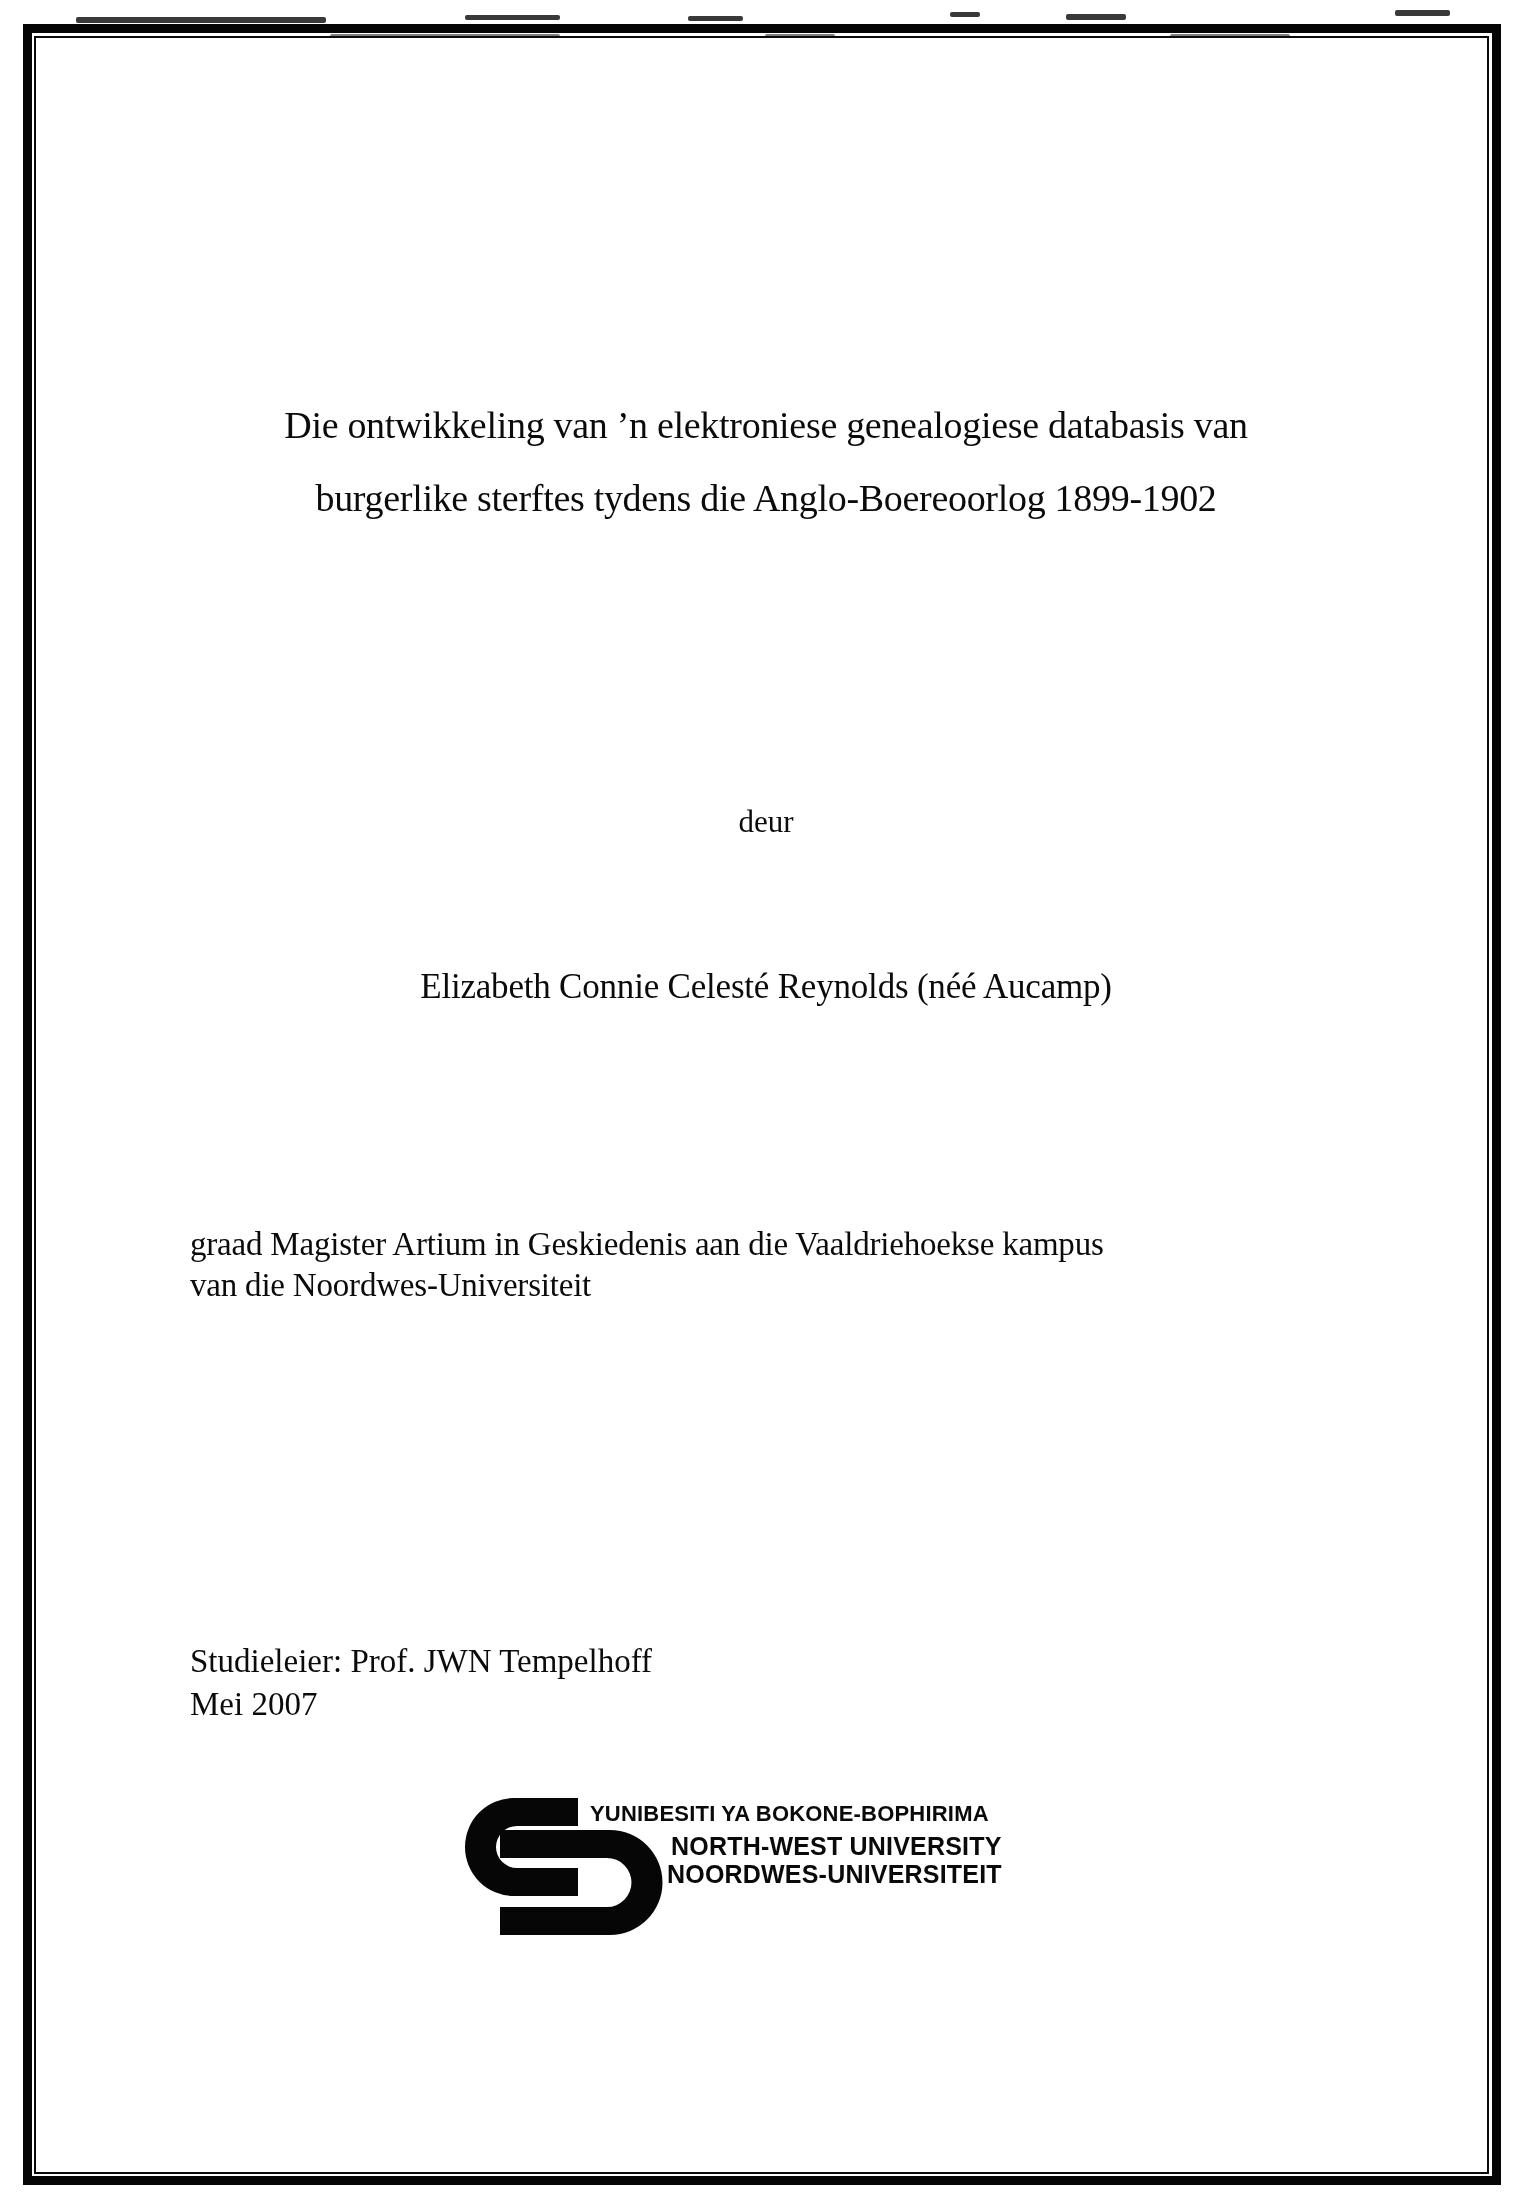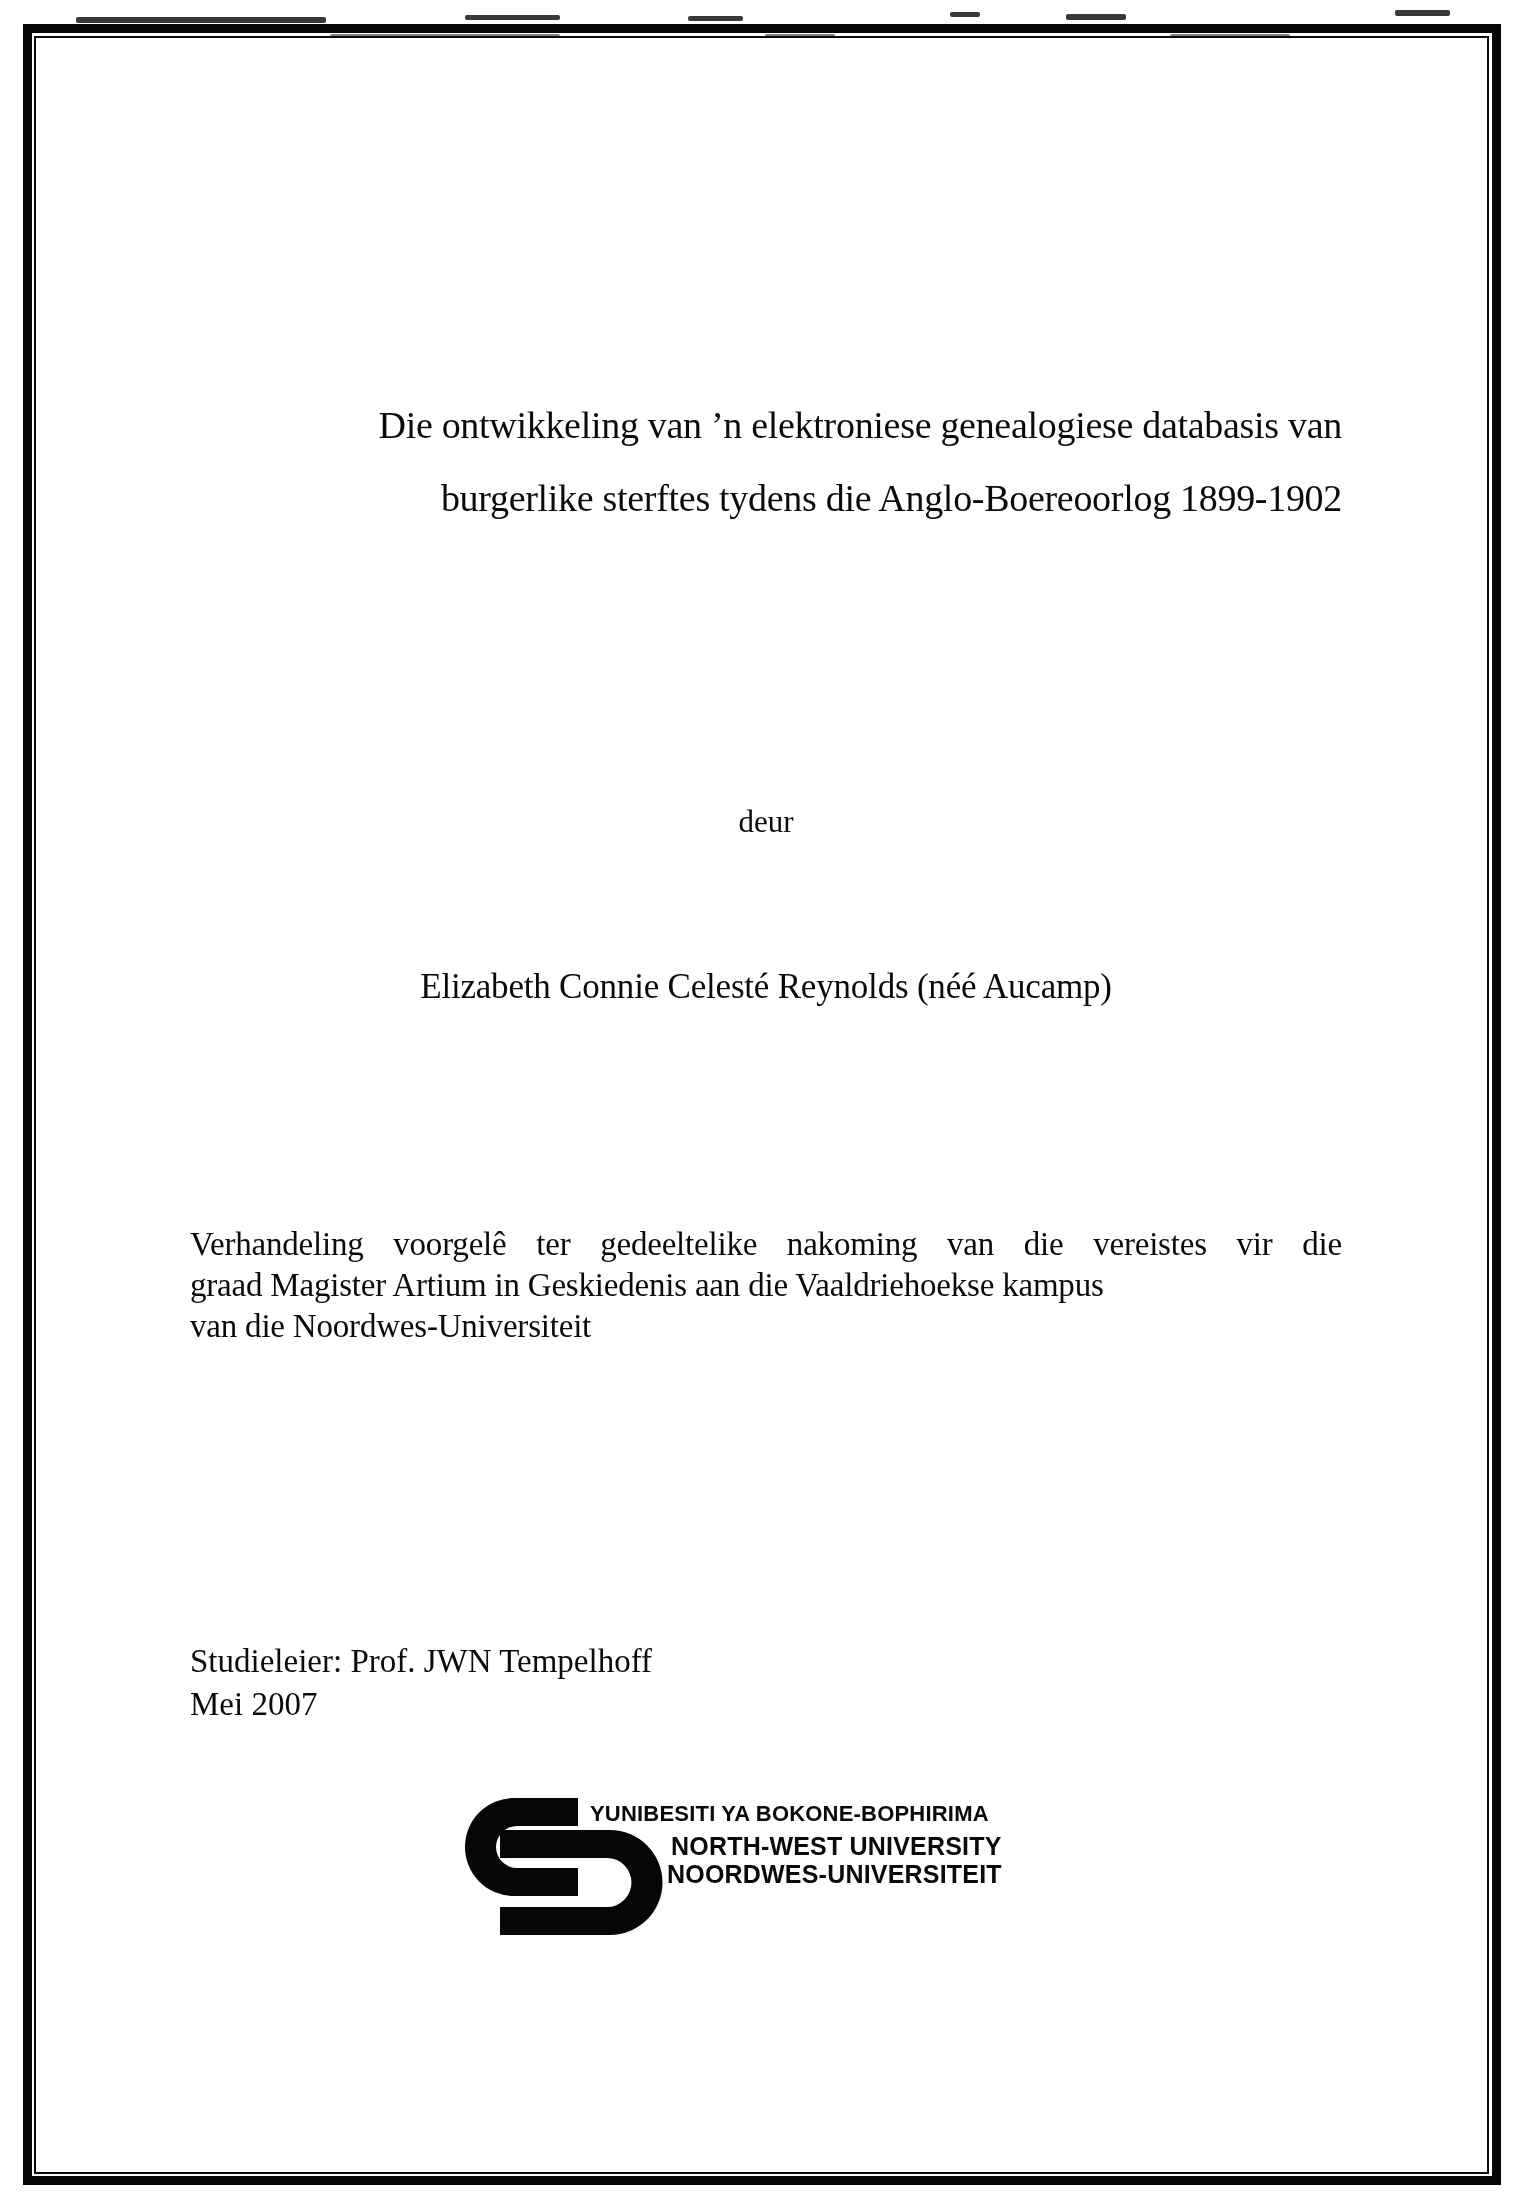--- a/index.html
+++ b/index.html
@@ -39,21 +39,21 @@
 
   
   .title {
     position: absolute;
     left: 190px; width: 1152px; top: 389px;
     margin: 0;
     font-size: 38px;
     font-weight: 400;
     line-height: 73px;
     letter-spacing: -0.3px;
-    text-align: right;
+    text-align: center;
   }
   .title .tline { display: block; white-space: nowrap; }
 
   .byline {
     position: absolute;
     left: 190px; width: 1152px; top: 805px;
     font-size: 31px;
     line-height: 34px;
     text-align: center;
   }
@@ -140,21 +140,20 @@
   <h1 class="title">
     <span class="tline">Die ontwikkeling van ’n elektroniese genealogiese databasis van</span>
     <span class="tline">burgerlike sterftes tydens die Anglo-Boereoorlog 1899-1902</span>
   </h1>
 
   <div class="byline">deur</div>
 
   <div class="author">Elizabeth Connie Celesté Reynolds (néé Aucamp)</div>
 
   <div class="statement">
-    <div class="s-line just">Verhandeling voorgelê ter gedeeltelike nakoming van die vereistes vir die</div>
     <div class="s-line"><span>graad </span><span class="ital">Magister Artium</span><span> in Geskiedenis aan die Vaaldriehoekse kampus</span></div>
     <div class="s-line">van die Noordwes-Universiteit</div>
   </div>
 
   <div class="supervisor">Studieleier: Prof. JWN Tempelhoff</div>
   <div class="date">Mei 2007</div>
 
   <div class="logo">
     <svg class="mark" viewBox="0 0 198 137" aria-hidden="true">
 

